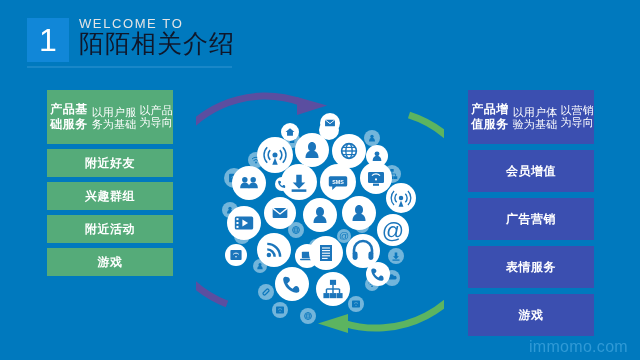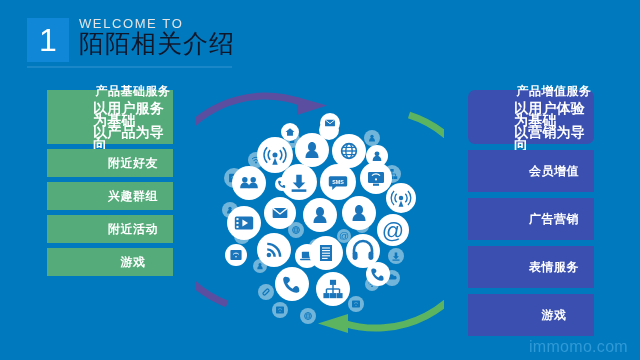--- a/index.html
+++ b/index.html
@@ -75,51 +75,49 @@
   .col {
     position: absolute;
     display: flex;
     flex-direction: column;
   }
   #left-col  { left: 47px;  top: 90px; width: 126px; }
   #right-col { left: 468px; top: 90px; width: 126px; }
 
   .box {
     color: #ffffff;
-    text-align: left;
+    text-align: right;
     display: flex;
-    flex-direction: column;
     align-items: center;
     justify-content: center;
     box-sizing: border-box;
-    padding-left: 46px;
   }
   .box .b-title {
     font-size: 12px;
     font-weight: bold;
     line-height: 15px;
     letter-spacing: .5px;
   }
   .box .b-sub {
-    font-size: 14px;
+    font-size: 11px;
     line-height: 12px;
-    font-weight: bold;
+    font-weight: normal;
     margin-top: 3px;
     letter-spacing: .2px;
   }
 
   
   #left-col .box { background: #55ab79; }
   #left-col .box.head { height: 54px; margin-bottom: 5px; }
   #left-col .box.item { height: 28px; margin-bottom: 5px; }
   #left-col .box.item:last-child { margin-bottom: 0; }
 
   
   #right-col .box { background: #3b4fb0; }
-  #right-col .box.head { height: 54px; margin-bottom: 6px; border-radius: 7px; }
+  #right-col .box.head { height: 54px; margin-bottom: 6px; }
   #right-col .box.item { height: 42px; margin-bottom: 6px; }
   #right-col .box.item:last-child { margin-bottom: 0; }
 
   
   #center {
     position: absolute;
     left: 196px;
     top: 78px;
     width: 248px;
     height: 268px;

